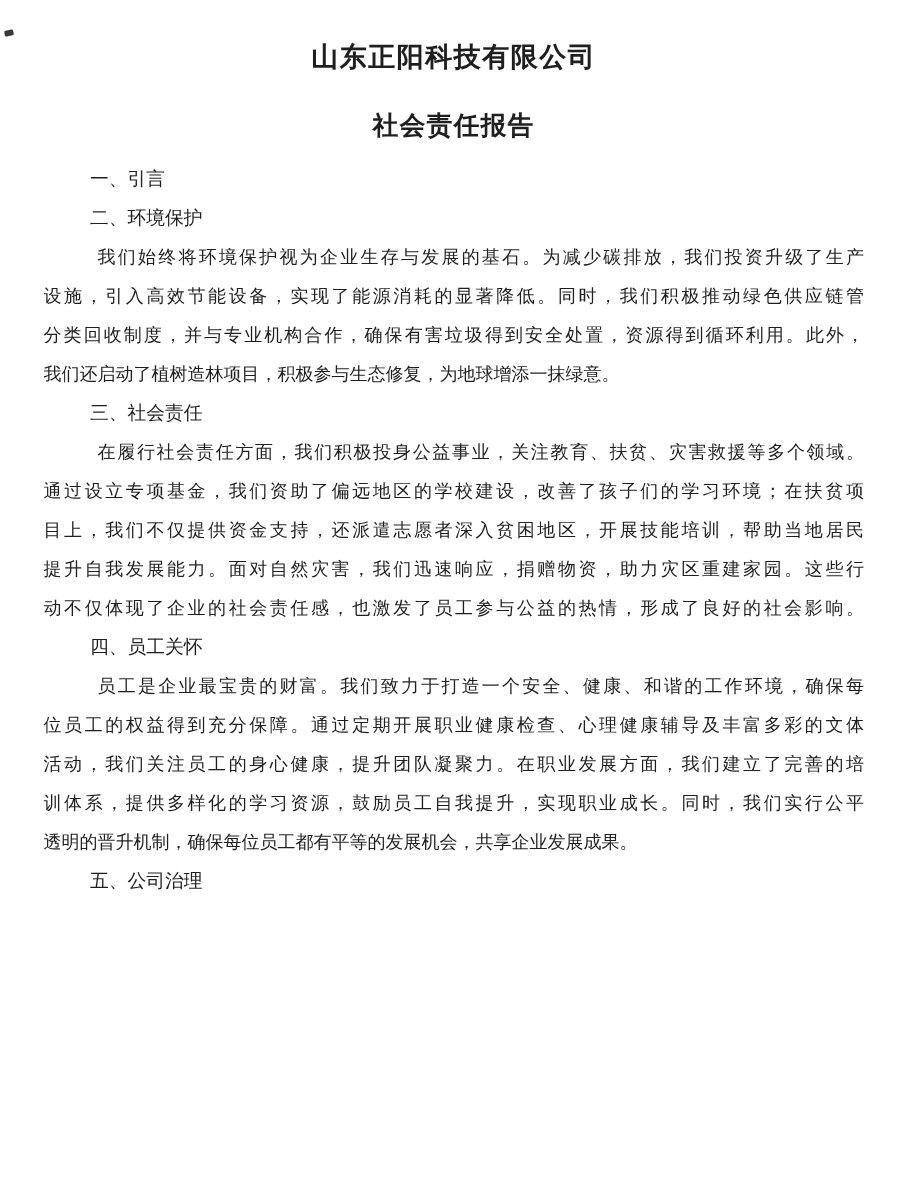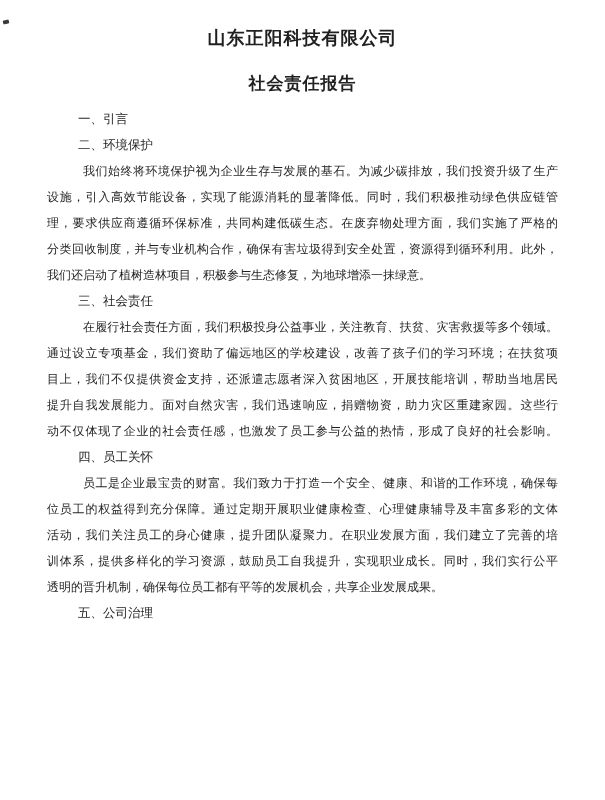--- a/index.html
+++ b/index.html
@@ -20,21 +20,21 @@
     position: absolute;
     left: 3px;
     top: 20px;
     width: 6px;
     height: 4px;
     background: #3a3a3a;
     border-radius: 1px;
     transform: rotate(-12deg);
   }
   .content {
-    padding: 0 47px;
+    padding: 0 29px;
   }
   .title {
     margin: 0;
     padding-top: 25px;
     font-size: 18px;
     line-height: 26px;
     font-weight: bold;
     text-align: center;
     letter-spacing: 1px;
   }
@@ -82,21 +82,20 @@
     <h2 class="subtitle">社会责任报告</h2>
     <div id="sections">
         <div class="section">
           <div class="heading">一、引言</div>
         </div>
         <div class="section">
           <div class="heading">二、环境保护</div>
           <div class="para">
             <div class="line first">我们始终将环境保护视为企业生存与发展的基石。为减少碳排放，我们投资升级了生产</div>
             <div class="line">设施，引入高效节能设备，实现了能源消耗的显著降低。同时，我们积极推动绿色供应链管</div>
-            <div class="line">理，要求供应商遵循环保标准，共同构建低碳生态。在废弃物处理方面，我们实施了严格的</div>
             <div class="line">分类回收制度，并与专业机构合作，确保有害垃圾得到安全处置，资源得到循环利用。此外，</div>
             <div class="line last-left">我们还启动了植树造林项目，积极参与生态修复，为地球增添一抹绿意。</div>
           </div>
         </div>
         <div class="section">
           <div class="heading">三、社会责任</div>
           <div class="para">
             <div class="line first">在履行社会责任方面，我们积极投身公益事业，关注教育、扶贫、灾害救援等多个领域。</div>
             <div class="line">通过设立专项基金，我们资助了偏远地区的学校建设，改善了孩子们的学习环境；在扶贫项</div>
             <div class="line">目上，我们不仅提供资金支持，还派遣志愿者深入贫困地区，开展技能培训，帮助当地居民</div>

